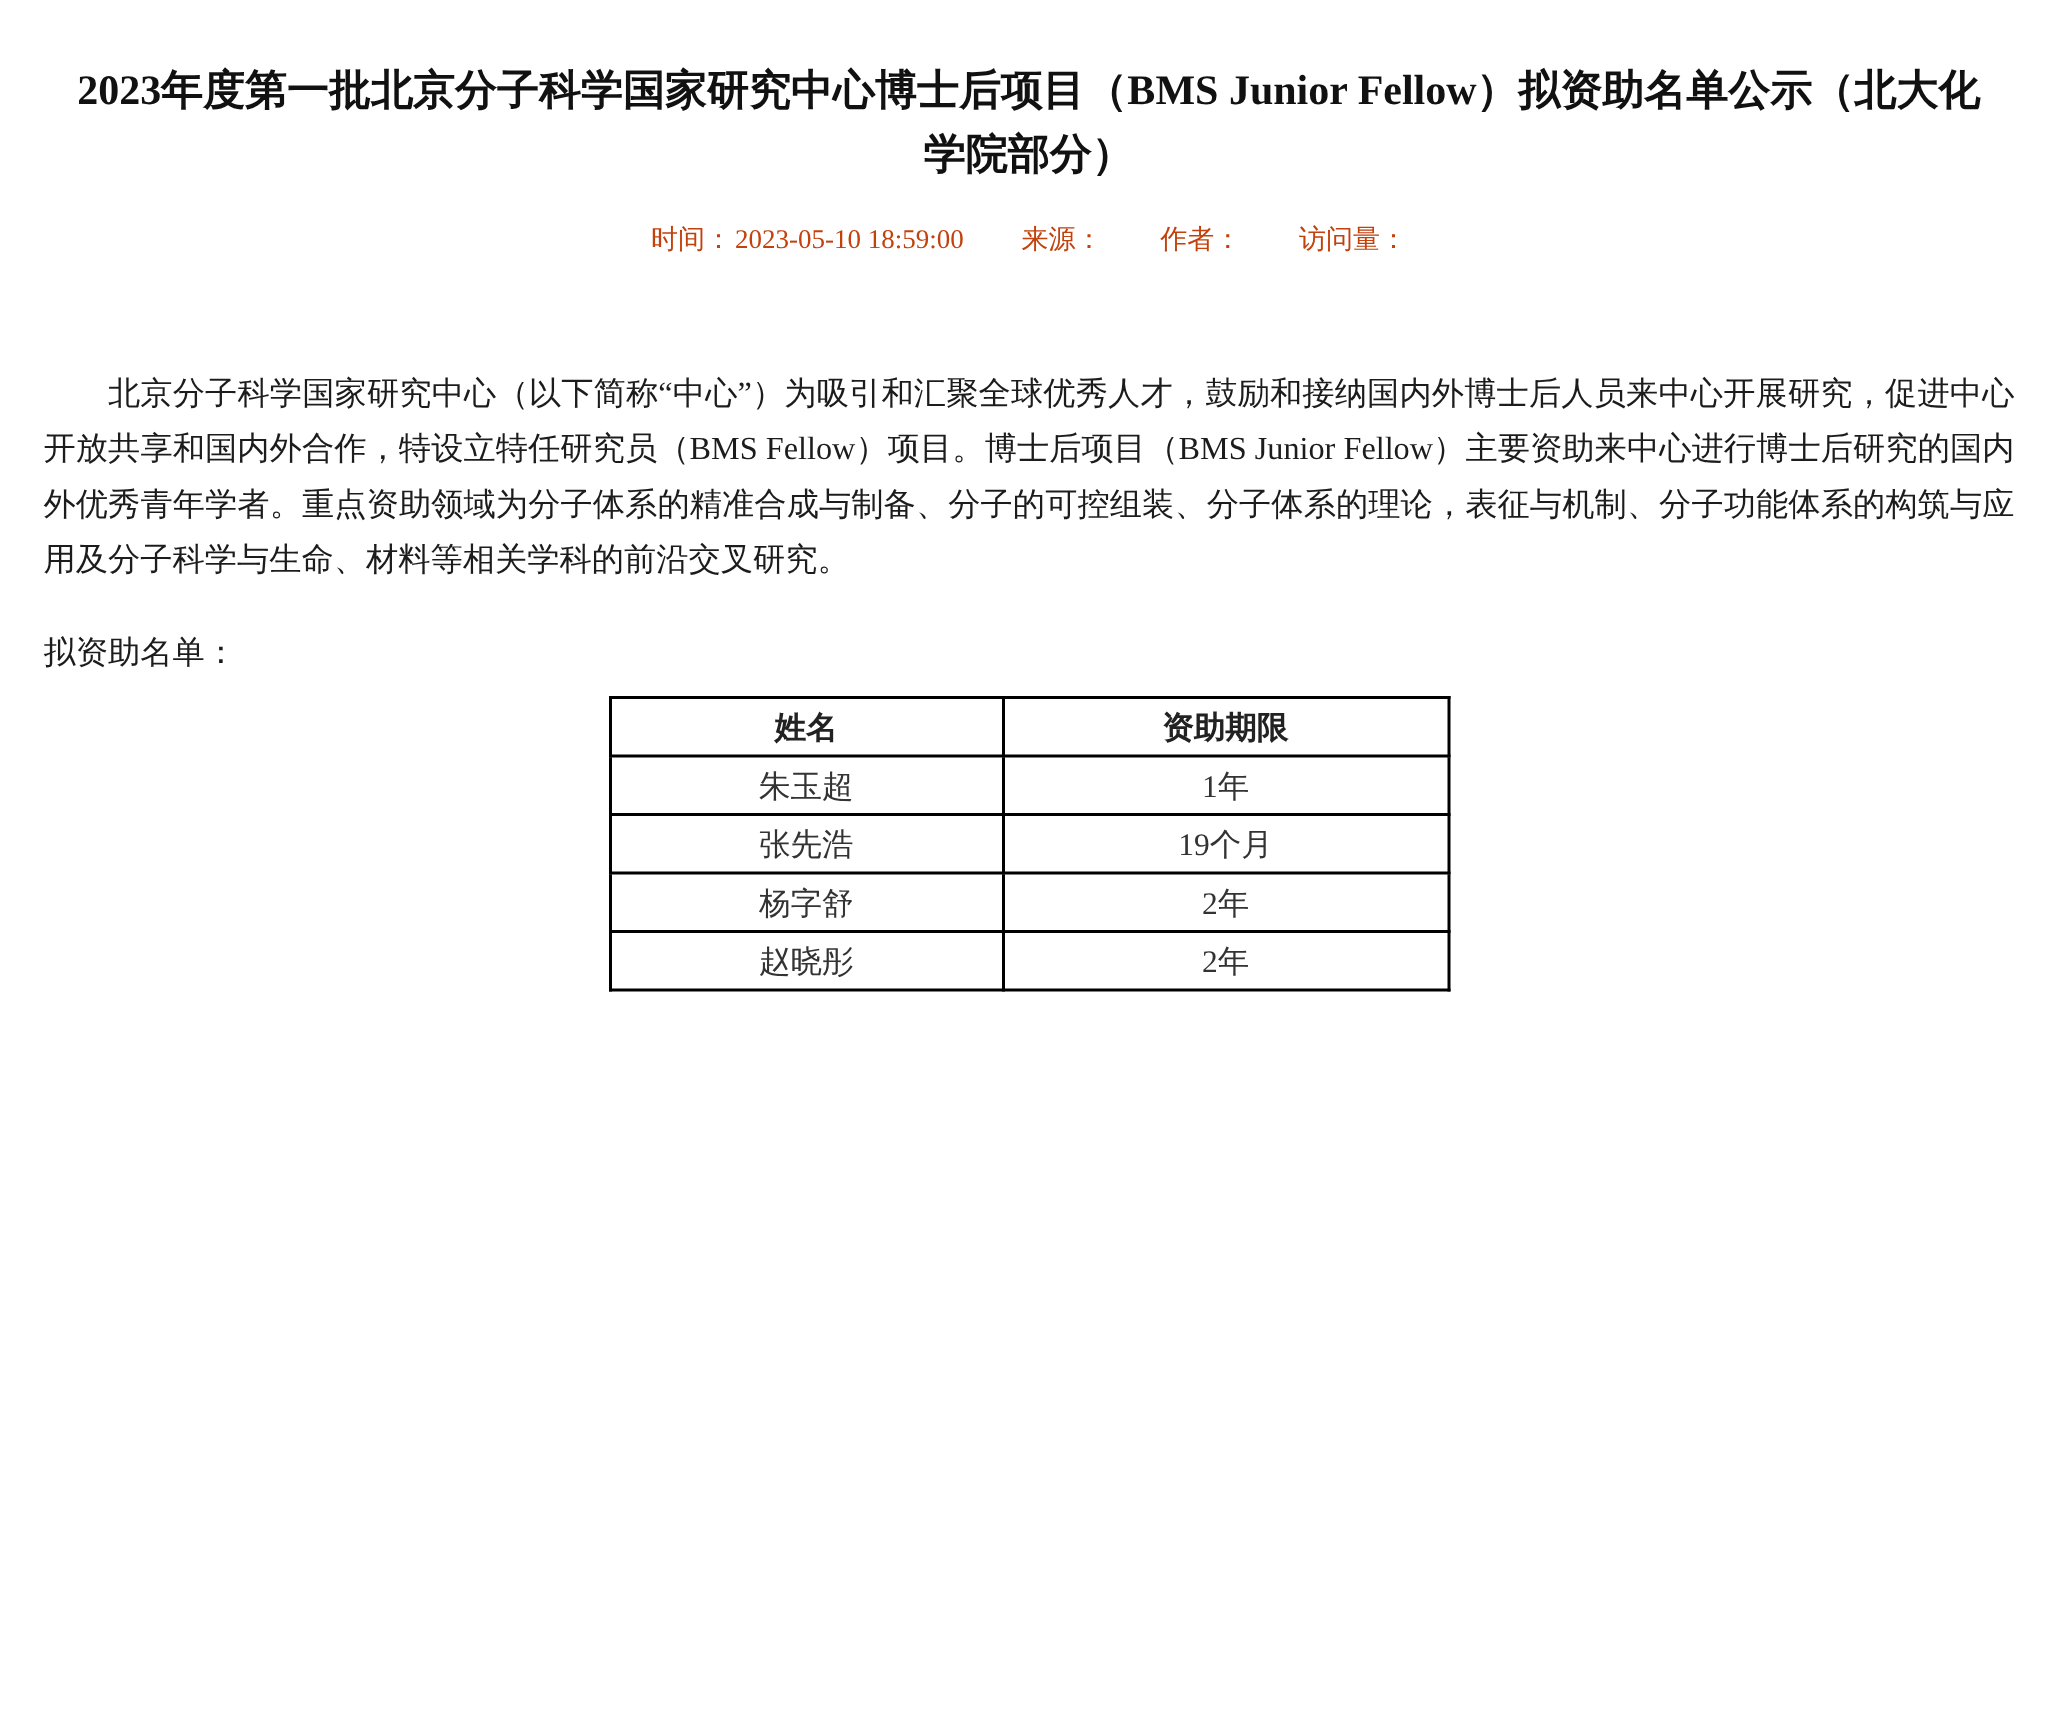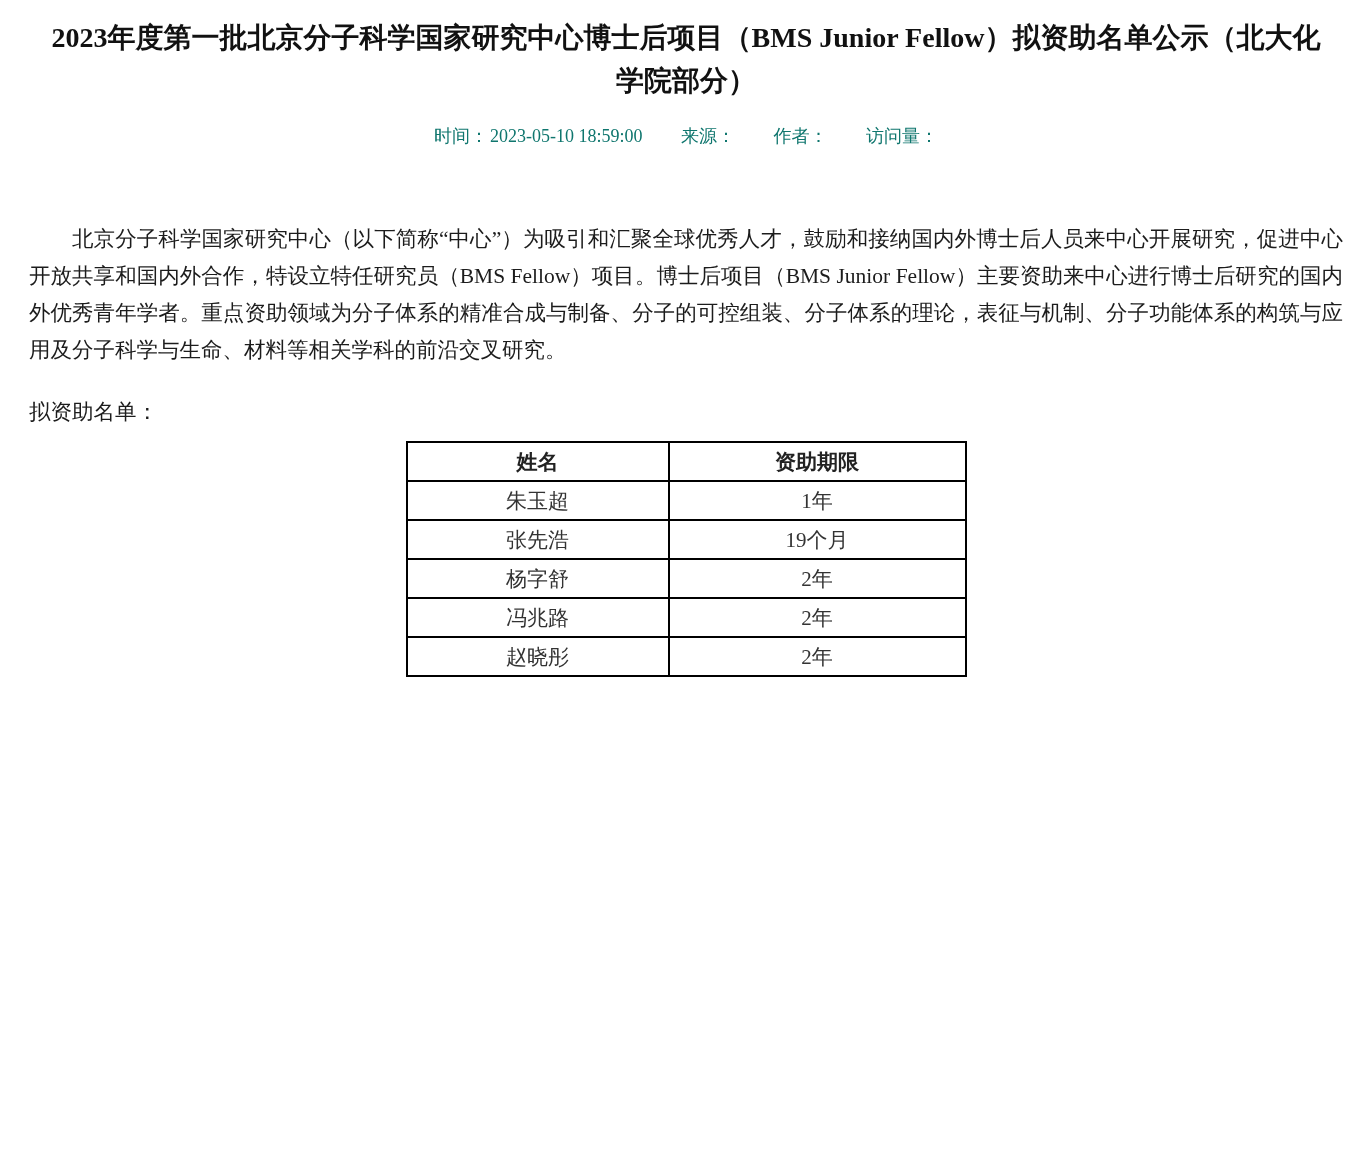--- a/index.html
+++ b/index.html
@@ -10,32 +10,32 @@
     min-height: 1150px;
     font-family: "Liberation Serif", "DejaVu Serif", serif;
     color: #1c1c1c;
   }
   .article {
     width: 1372px;
     padding: 16px 29px 30px 29px;
   }
   .page-title {
     max-width: 1296px;
-    margin: 0 auto 0 auto;
+    margin: 23px auto 0 auto;
     font-size: 28px;
     line-height: 43px;
     font-weight: bold;
     text-align: center;
     color: #111111;
   }
   .article-meta {
     margin-top: 22px;
     text-align: center;
     font-size: 18px;
-    color: #0f766e;
+    color: #c2410c;
     white-space: nowrap;
   }
   .article-meta .m-label { margin-left: 34px; }
   .article-meta .m-label:first-child { margin-left: 0; }
   .article-meta .m-value { margin-left: 2px; }
   .body-text {
     margin-top: 73px;
   }
   .body-text p {
     margin: 0;
@@ -111,23 +111,19 @@
         </tr>
         <tr>
           <td>张先浩</td>
           <td>19个月</td>
         </tr>
         <tr>
           <td>杨字舒</td>
           <td>2年</td>
         </tr>
         <tr>
-          <td>冯兆路</td>
-          <td>2年</td>
-        </tr>
-        <tr>
           <td>赵晓彤</td>
           <td>2年</td>
         </tr>
       </tbody>
   </table>
 
 </div>
 
 </body></html>

